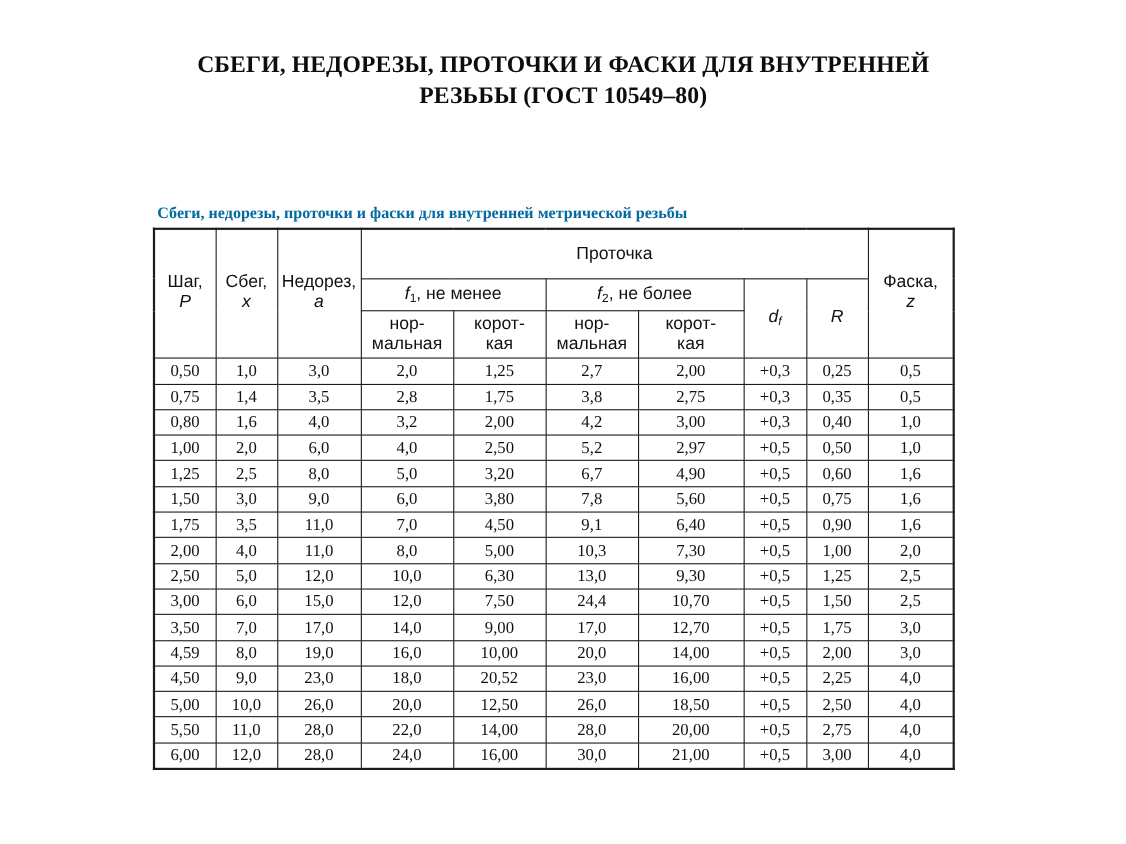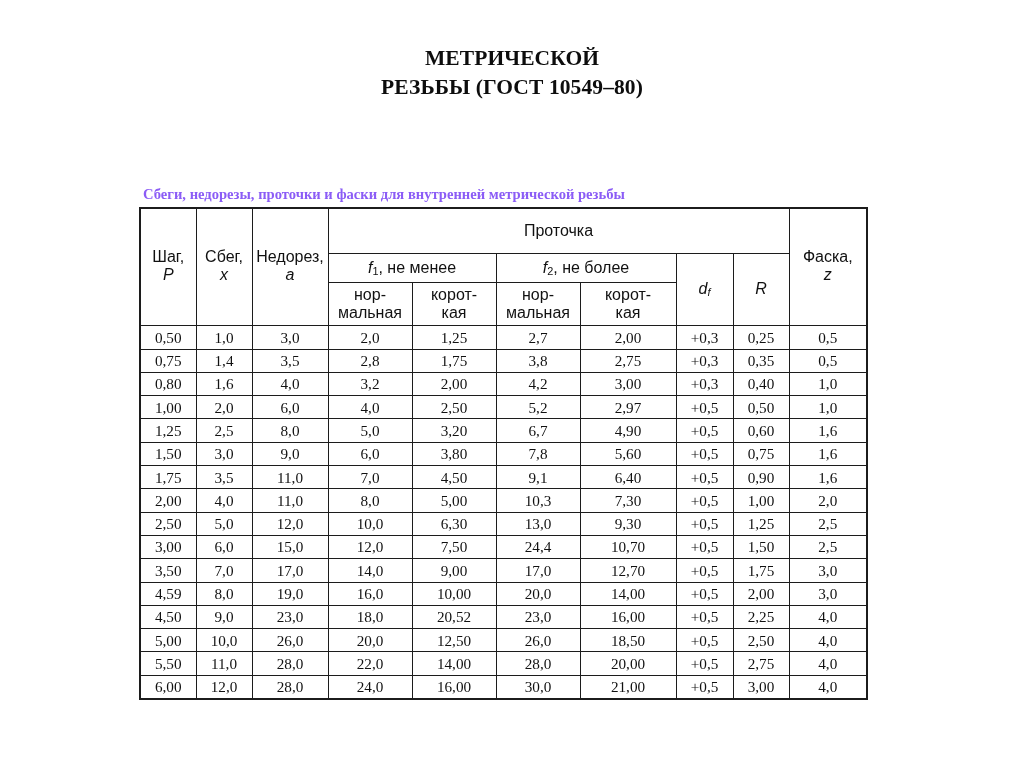--- a/index.html
+++ b/index.html
@@ -37,21 +37,21 @@
     left: 139px;
     top: 186px;
     width: 727px;
   }
 
   .table-caption {
     font-family: "Liberation Serif", "DejaVu Serif", serif;
     font-weight: bold;
     font-size: 14.6px;
     line-height: 1.2;
-    color: #8b5cf6;
+    color: #0369a1;
     margin: 0 0 3px 4px;
     white-space: nowrap;
   }
 
   table.gost {
     border-collapse: collapse;
     table-layout: fixed;
     width: 727px;
     background: #fff;
   }
@@ -102,21 +102,21 @@
     font-style: normal;
     font-size: 0.68em;
     vertical-align: -0.22em;
   }
   .mi-sub-i { font-style: italic; font-size: 0.68em; vertical-align: -0.22em; }
 </style>
 </head>
 <body>
 
 <h1 class="page-title">
-  <span class="tline">МЕТРИЧЕСКОЙ</span>
+  <span class="tline">СБЕГИ, НЕДОРЕЗЫ, ПРОТОЧКИ И ФАСКИ ДЛЯ ВНУТРЕННЕЙ</span>
   <span class="tline">РЕЗЬБЫ (ГОСТ 10549–80)</span>
 </h1>
 
 <div class="table-wrap">
 
   <div class="table-caption">Сбеги, недорезы, проточки и фаски для внутренней метрической резьбы</div>
 
   <table class="gost">
     <colgroup>
       <col style="width:56px">

